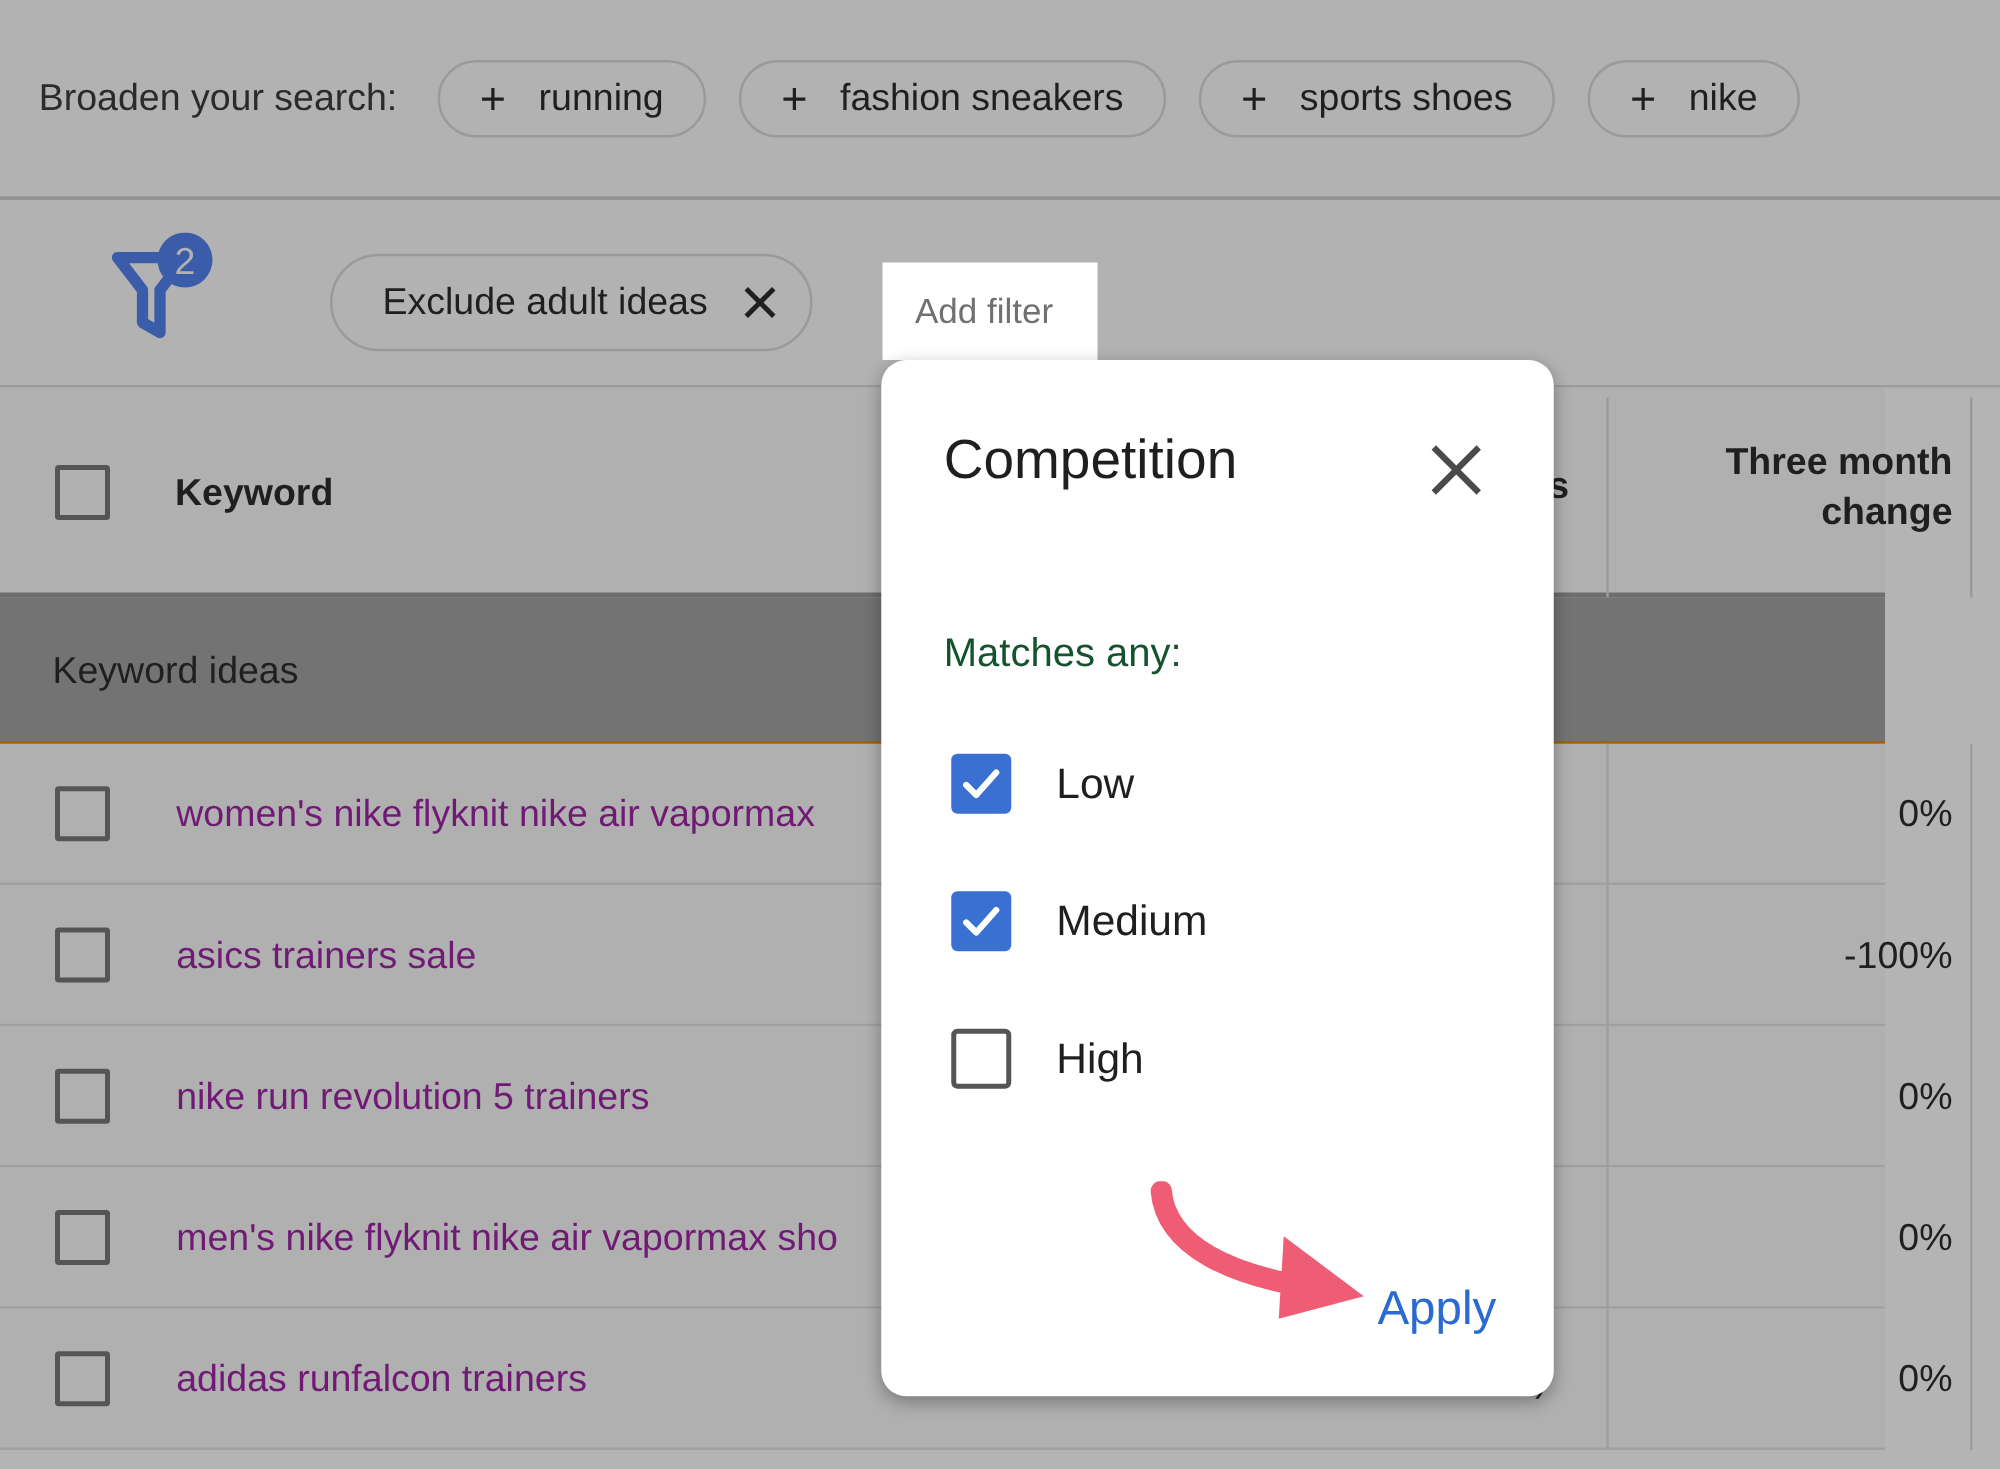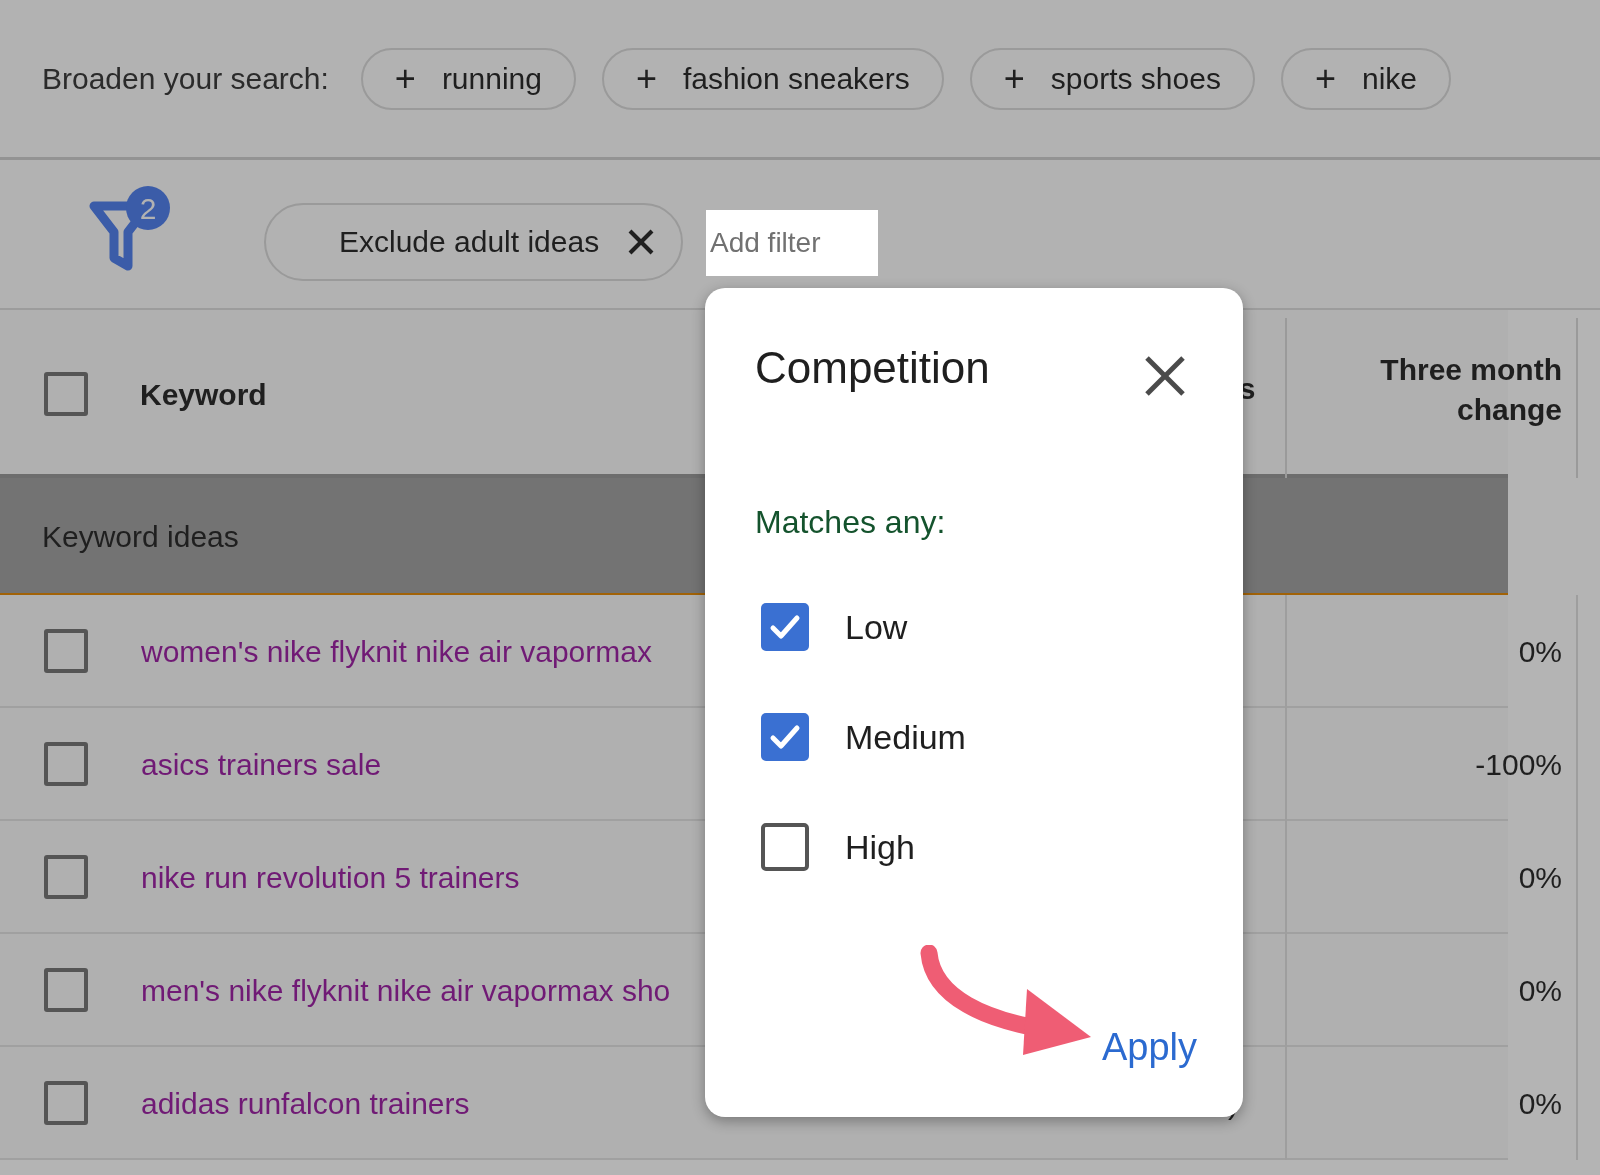--- a/index.html
+++ b/index.html
@@ -17,21 +17,21 @@
 
   
   .broaden-bar {
     position: absolute;
     left: 0; top: 0;
     width: 1600px; height: 160px;
     background: #b2b2b2;
     border-bottom: 3px solid #939393;
     display: flex;
     align-items: center;
-    padding-left: 42px;
+    padding-left: 31px;
     overflow: hidden;
     text-align: center;
   }
   .broaden-label {
     font-size: 30px;
     color: #2b2b2b;
     white-space: nowrap;
     margin-right: 32px;
   }
   .chip {
@@ -75,31 +75,31 @@
     left: 264px; top: 203px;
     height: 78px;
     padding: 0 26px 0 40px;
     display: flex;
     align-items: center;
     gap: 28px;
     border: 2px solid #9a9a9a;
     border-radius: 40px;
     white-space: nowrap;
   }
-  .filter-chip-label { font-size: 30px; color: #1f1f1f; margin-left: 33px; }
+  .filter-chip-label { font-size: 30px; color: #1f1f1f; }
   .filter-chip-x { width: 28px; height: 28px; display:block; }
   .add-filter {
     position: absolute;
     left: 706px; top: 210px;
-    width: 172px; height: 66px;
+    width: 172px; height: 78px;
     background: #ffffff;
     display: flex;
     align-items: center;
     justify-content: flex-start;
-    padding-left: 4px;
+    padding-left: 26px;
   }
   .add-filter-label { font-size: 28px; color: #717171; white-space: nowrap; }
 
   
   .table {
     position: absolute;
     left: 0; top: 310px;
     width: 1508px; height: 865px;
   }
   .thead {

